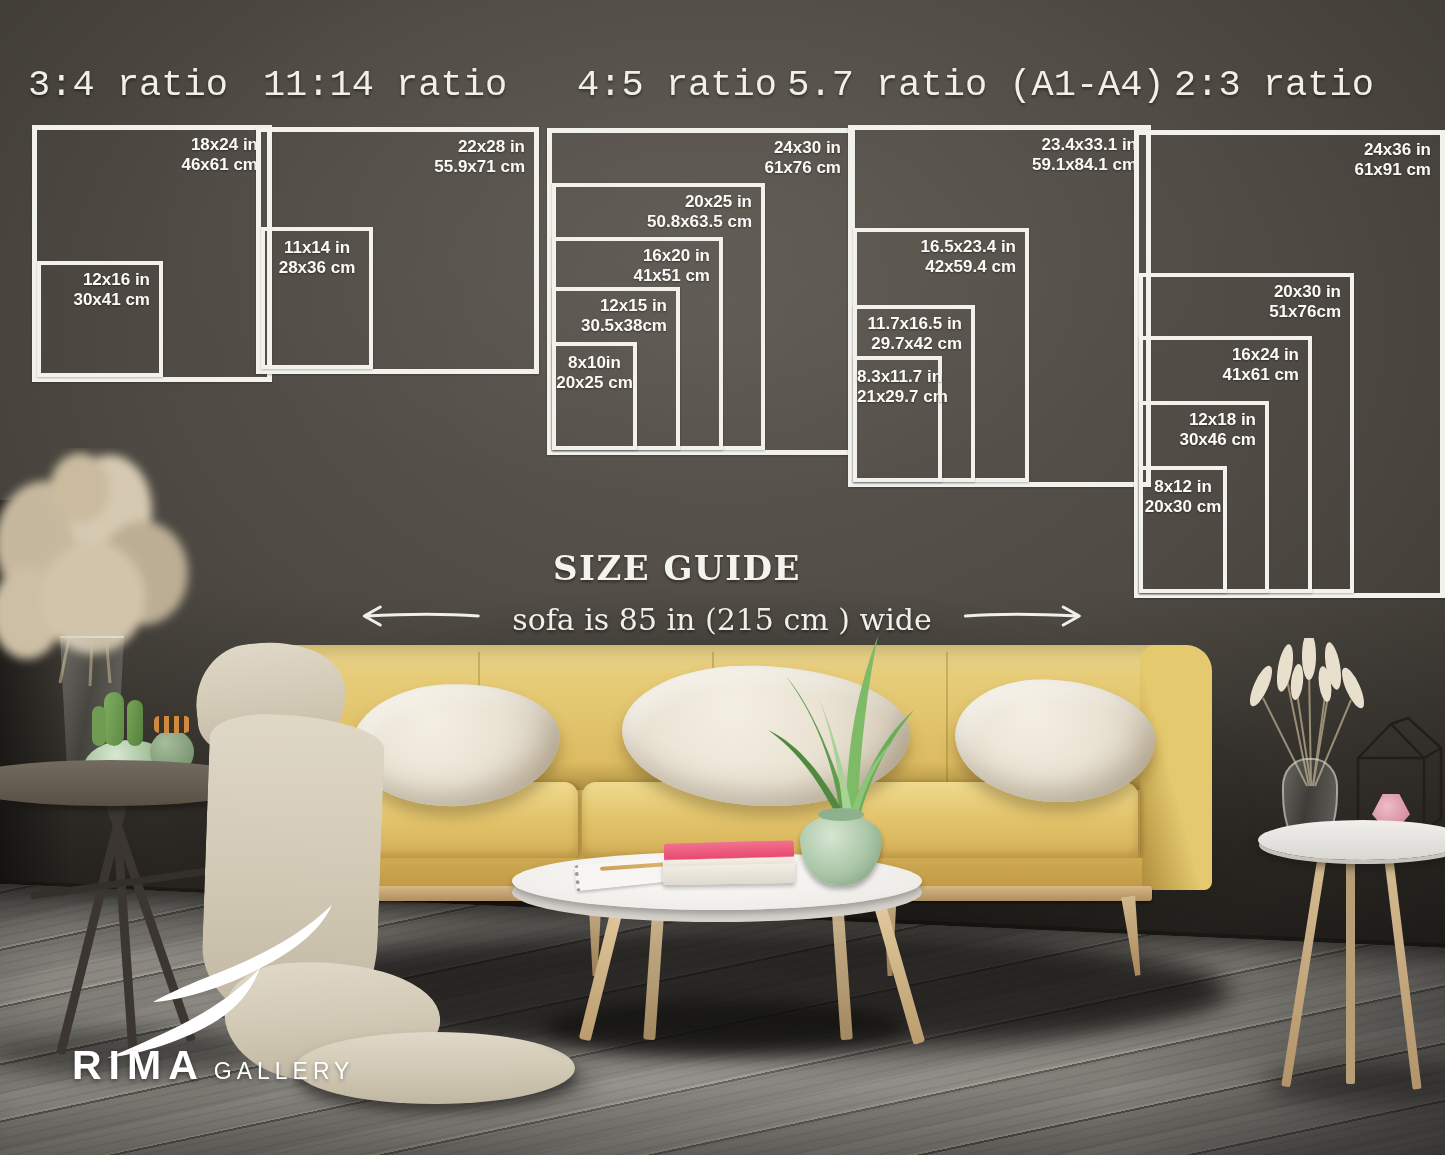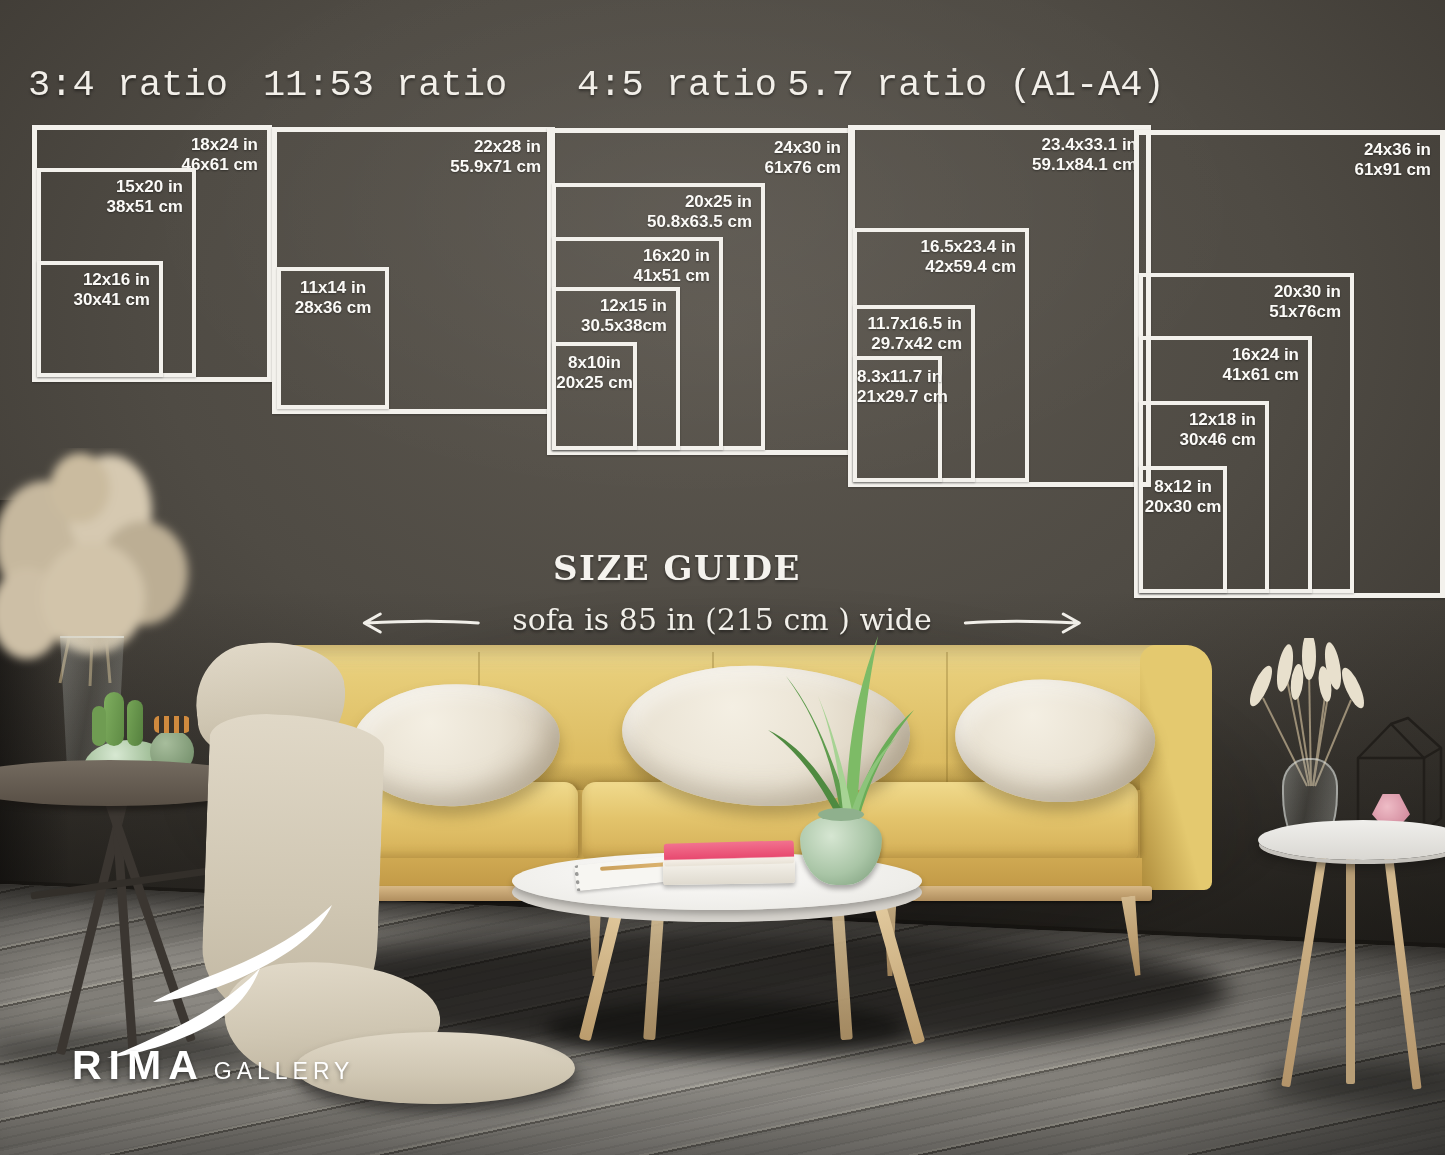--- a/index.html
+++ b/index.html
@@ -29,21 +29,21 @@
   .frame.outer{left:0;bottom:0;width:100%;height:100%;border-width:5px;}
   .frame.inner{left:5px;bottom:5px;}
   .slabel{position:absolute;top:5px;right:9px;text-align:right;
     font-weight:700;font-size:17px;line-height:1.18;color:#fbfaf7;white-space:nowrap;
     text-shadow:0 1px 2px rgba(0,0,0,.4);}
   .slabel.center{left:0;right:0;top:7px;text-align:center;}
   
   .size-heading{left:677px;top:548px;transform:translateX(-50%);
     font-family:"DejaVu Serif",serif;font-weight:700;font-size:34px;letter-spacing:1.5px;
     color:#f5f3ee;text-shadow:0 2px 3px rgba(0,0,0,.45);}
-  .note-row{left:722px;top:602px;transform:translateX(-50%);display:flex;align-items:flex-end;gap:32px;}
+  .note-row{left:722px;top:602px;transform:translateX(-50%);display:flex;align-items:flex-start;gap:32px;}
   .note-text{font-family:"DejaVu Serif",serif;font-size:30px;color:#f1efe9;white-space:nowrap;
     text-shadow:0 2px 3px rgba(0,0,0,.45);}
   .arrow-svg{display:block;}
   
   .floor{left:0;top:0;width:1445px;height:1155px;
     clip-path:polygon(0 884px,1445px 948px,1445px 1155px,0 1155px);
     background:
       repeating-linear-gradient(348deg, rgba(0,0,0,.06) 0 2px, rgba(0,0,0,0) 2px 9px),
       repeating-linear-gradient(348deg, #8b8882 0 24px, #817e78 24px 52px, #5a5751 52px 54px, #9b988f 54px 56px),
       #7d7a74;}
@@ -108,36 +108,30 @@
   <div class="abs sofa-wall-shadow"></div>
 
   <div class="group-title" style="left:128px;top:64px">3:4 ratio</div>
   <div class="frames" style="left:32px;top:125px;width:192px;height:257px">
     <div class="frame outer">
       <div class="slabel">
         <div>18x24 in</div>
         <div>46x61 cm</div>
       </div>
     </div>
-    <div class="frame inner" style="width:159px;height:209px">
-      <div class="slabel">
-        <div>15x20 in</div>
-        <div>38x51 cm</div>
-      </div>
-    </div>
     <div class="frame inner" style="width:126px;height:116px">
       <div class="slabel">
         <div>12x16 in</div>
         <div>30x41 cm</div>
       </div>
     </div>
   </div>
 
-  <div class="group-title" style="left:385px;top:64px">11:53 ratio</div>
-  <div class="frames" style="left:272px;top:127px;width:235px;height:287px">
+  <div class="group-title" style="left:385px;top:64px">11:14 ratio</div>
+  <div class="frames" style="left:256px;top:127px;width:235px;height:247px">
     <div class="frame outer">
       <div class="slabel">
         <div>22x28 in</div>
         <div>55.9x71 cm</div>
       </div>
     </div>
     <div class="frame inner" style="width:112px;height:142px">
       <div class="slabel center">
         <div>11x14 in</div>
         <div>28x36 cm</div>
@@ -200,20 +194,21 @@
       </div>
     </div>
     <div class="frame inner" style="width:89px;height:126px">
       <div class="slabel center">
         <div>8.3x11.7 in</div>
         <div>21x29.7 cm</div>
       </div>
     </div>
   </div>
 
+  <div class="group-title" style="left:1274px;top:64px">2:3 ratio</div>
   <div class="frames" style="left:1134px;top:130px;width:263px;height:468px">
     <div class="frame outer">
       <div class="slabel">
         <div>24x36 in</div>
         <div>61x91 cm</div>
       </div>
     </div>
     <div class="frame inner" style="width:215px;height:320px">
       <div class="slabel">
         <div>20x30 in</div>

